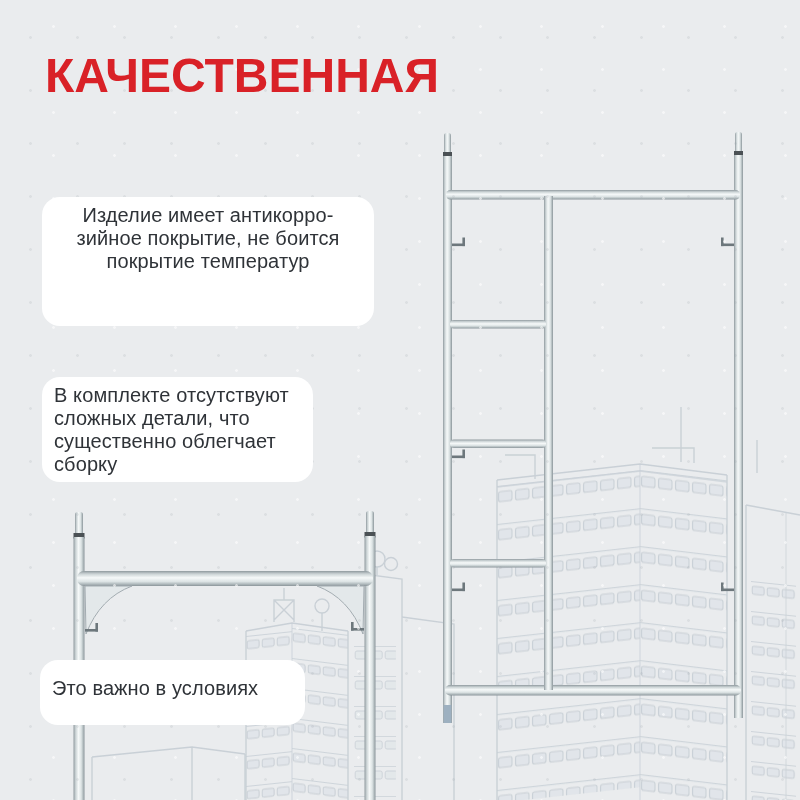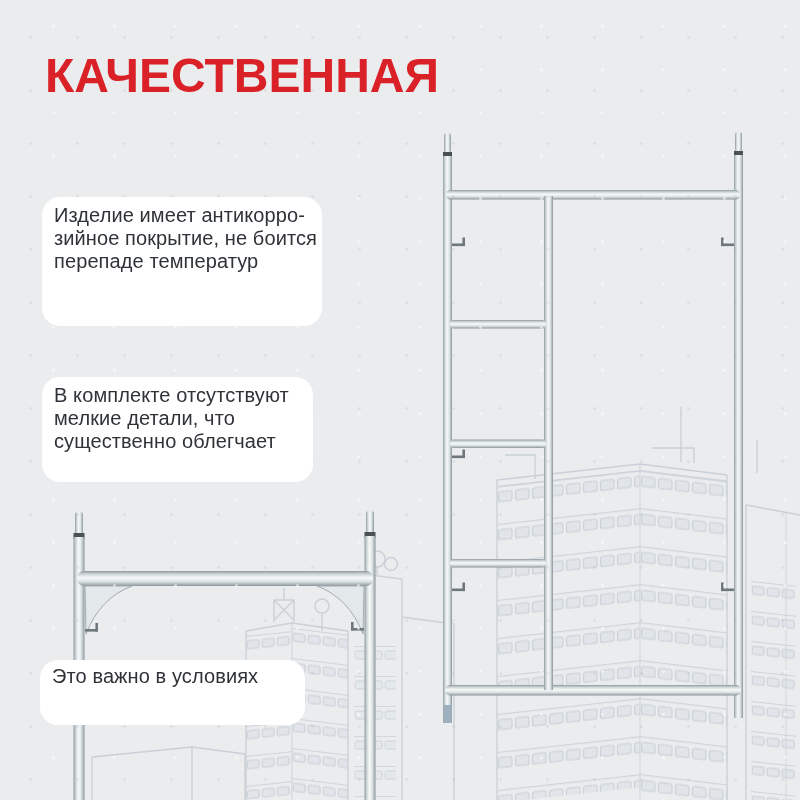--- a/index.html
+++ b/index.html
@@ -11,23 +11,23 @@
       radial-gradient(circle, rgba(255,255,255,0.55) 0, rgba(255,255,255,0.55) 1px, transparent 1.7px);
     background-size:47px 53px, 61px 43px;
     background-position:7px 11px, 23px 5px;}
   .layer{position:absolute;left:0;top:0;width:800px;height:800px;}
   .title{position:absolute;left:45px;top:52px;margin:0;
          font-size:48px;line-height:48px;font-weight:700;letter-spacing:0px;
          color:#d92127;white-space:nowrap;}
   .card{position:absolute;background:#ffffff;border-radius:18px;
         padding:7px 12px 0 12px;color:#2f3338;box-sizing:border-box;}
   .card .ln{font-size:20px;line-height:23px;white-space:nowrap;letter-spacing:0.1px;}
-  .c1{left:42px;top:197px;width:280px;height:129px;}
+  .c1{left:42px;top:197px;width:332px;height:129px;text-align:center;}
   .c2{left:42px;top:377px;width:271px;height:105px;}
-  .c3{left:40px;top:660px;width:265px;height:65px;padding-top:5px;}
+  .c3{left:40px;top:660px;width:265px;height:65px;padding-top:17px;}
 </style>
 </head>
 <body>
 
 <div class="canvas">
 
   <svg class="layer" viewBox="0 0 800 800">
     <defs>
       <pattern id="winA" width="17" height="38" patternUnits="userSpaceOnUse">
         <rect x="0" y="5" width="17" height="1.2" fill="#ccd3d9"></rect>
@@ -165,26 +165,27 @@
     </g>
   </svg>
 
   <div class="noise"></div>
 
   <h1 class="title">КАЧЕСТВЕННАЯ</h1>
 
   <div class="card c1">
     <div class="ln">Изделие имеет антикорро-</div>
     <div class="ln">зийное покрытие, не боится</div>
-    <div class="ln">перепаде температур</div>
+    <div class="ln">покрытие температур</div>
   </div>
 
   <div class="card c2">
     <div class="ln">В комплекте отсутствуют</div>
-    <div class="ln">мелкие детали, что</div>
+    <div class="ln">сложных детали, что</div>
     <div class="ln">существенно облегчает</div>
+    <div class="ln">сборку</div>
   </div>
 
   <div class="card c3">
     <div class="ln">Это важно в условиях</div>
   </div>
 
 </div>
 
 </body></html>

